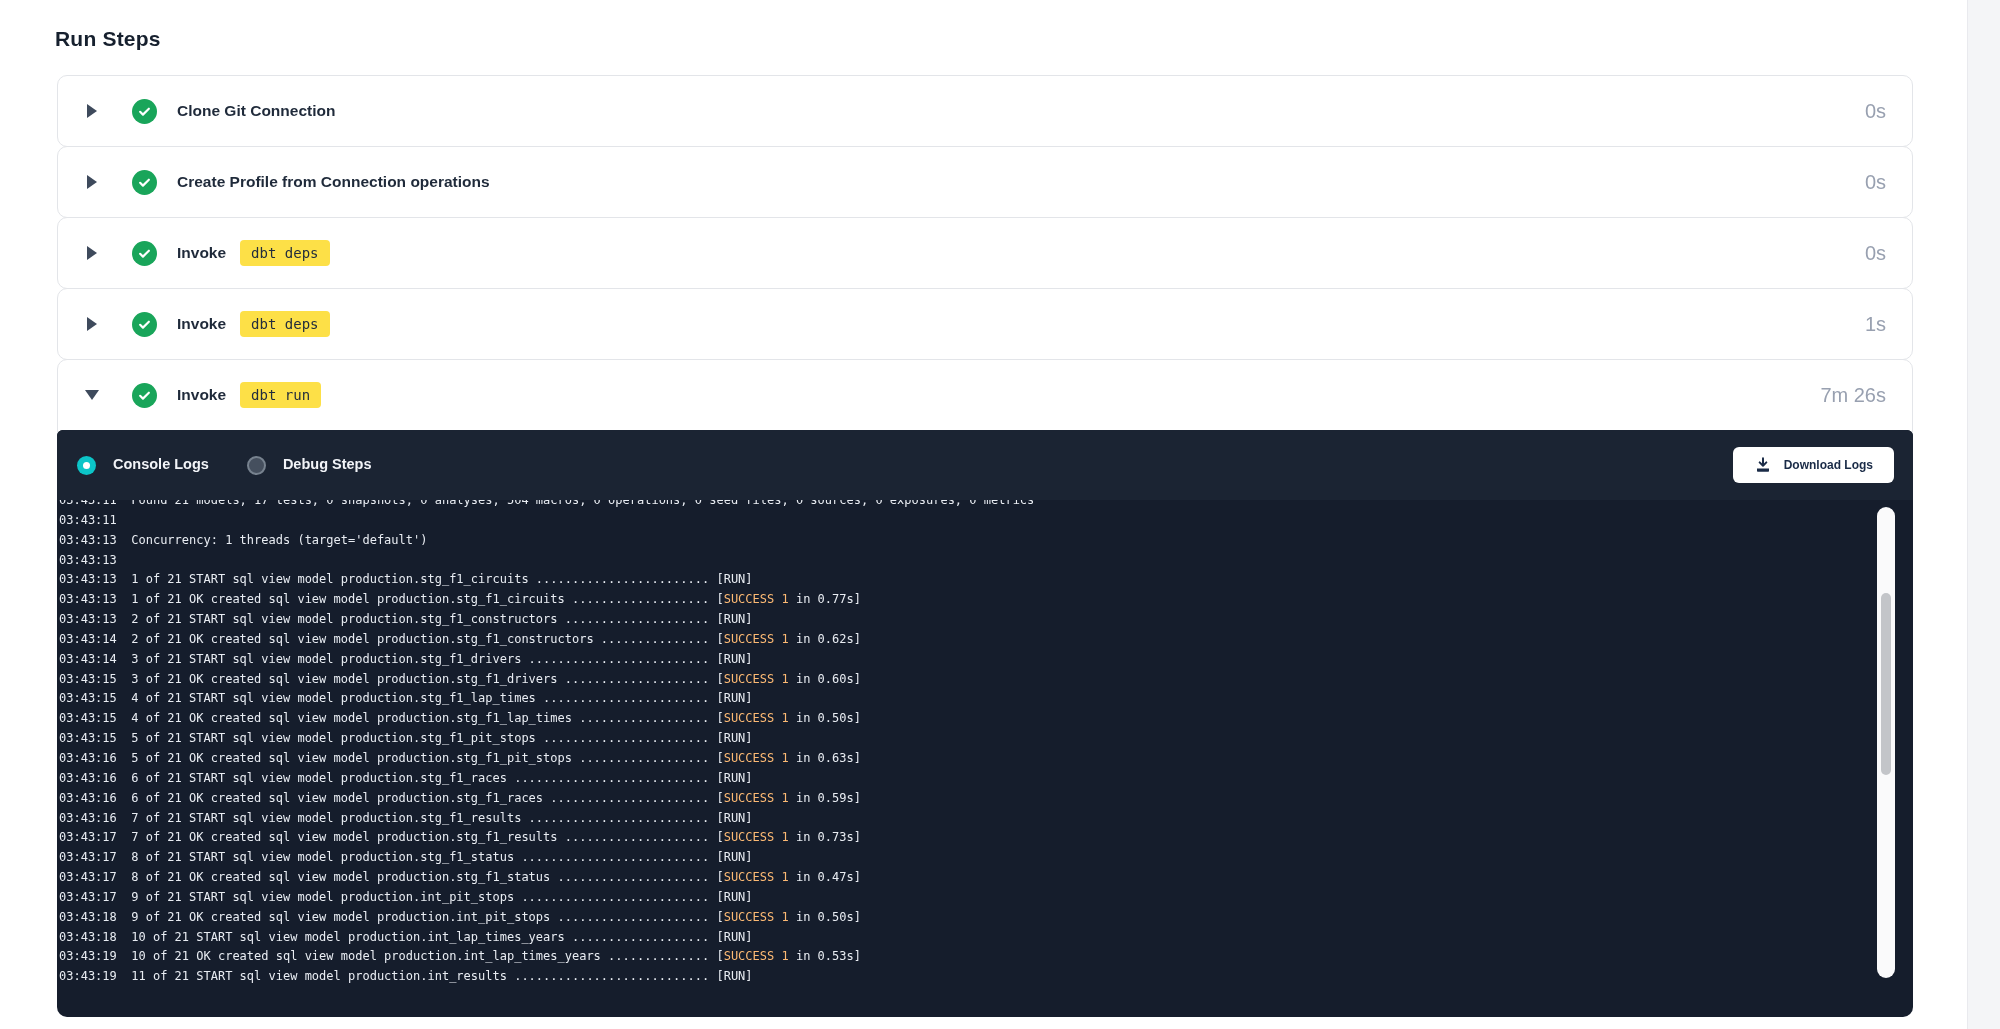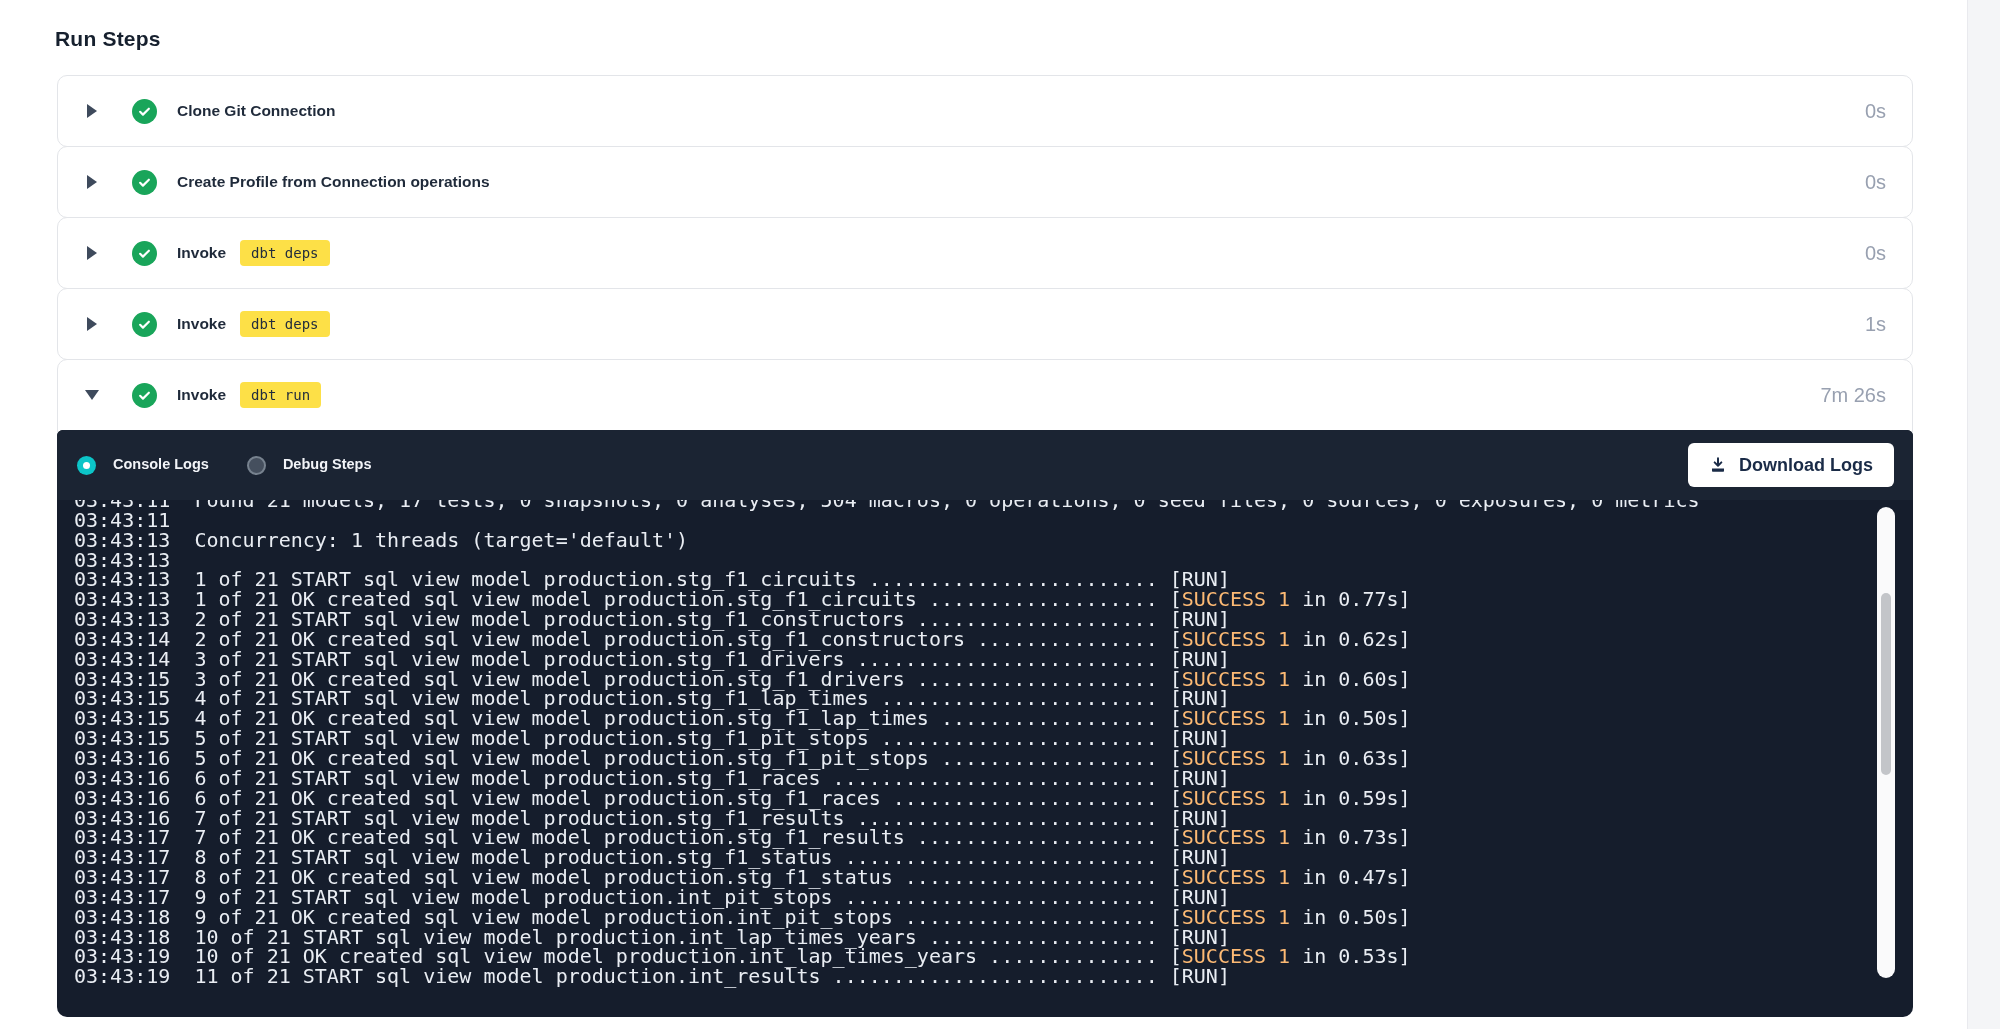--- a/index.html
+++ b/index.html
@@ -86,36 +86,36 @@
     display:flex; align-items:center; justify-content:center;
   }
   .radio.selected { background:#0cc5c8; }
   .radio.selected .dot { width:7px; height:7px; border-radius:50%; background:#ffffff; }
   .radio.unselected {
     background:#454f5e; border:2px solid #77828f;
   }
   .radio-label { font-size:14.5px; font-weight:700; color:#f2f4f8; }
   .dl-btn {
     margin-left:auto;
-    height:44px; padding:0 21px;
+    height:36px; padding:0 21px;
     background:#ffffff; border:none; border-radius:6px;
     display:flex; align-items:center; gap:12px;
     font-family:"Liberation Sans", sans-serif;
-    font-size:18px; font-weight:600; color:#1a2b47;
+    font-size:12px; font-weight:600; color:#1a2b47;
     cursor:pointer;
   }
   .dl-btn svg { width:18px; height:18px; }
   .console-body {
     position:absolute; top:70px; left:0; right:0; bottom:13px;
     overflow:hidden;
   }
   .log-lines {
-    margin:-9px 0 0 17px;
+    margin:-9px 0 0 2px;
     font-family:"DejaVu Sans Mono", monospace;
-    font-size:20px; line-height:19.84px;
+    font-size:12px; line-height:19.84px;
     color:#e9edf3;
     white-space:pre;
   }
   .log-line span.ok { color:#fdba74; }
   .sb-track {
     position:absolute; right:18px; top:7px;
     width:18px; height:471px;
     background:#fafafb; border-radius:10px;
   }
   .sb-thumb {

